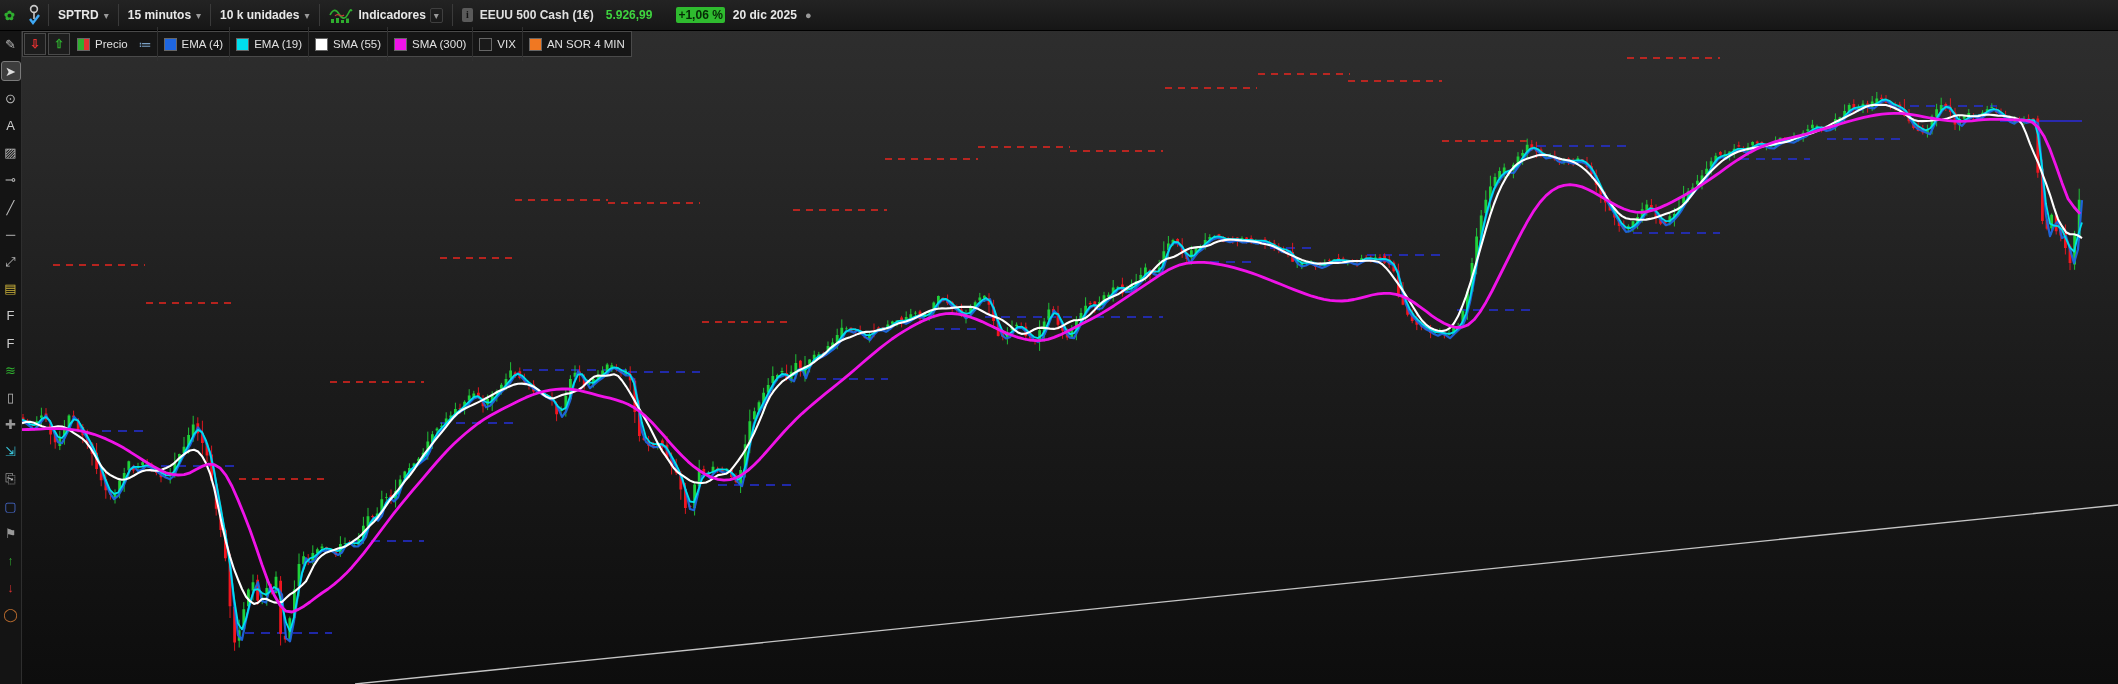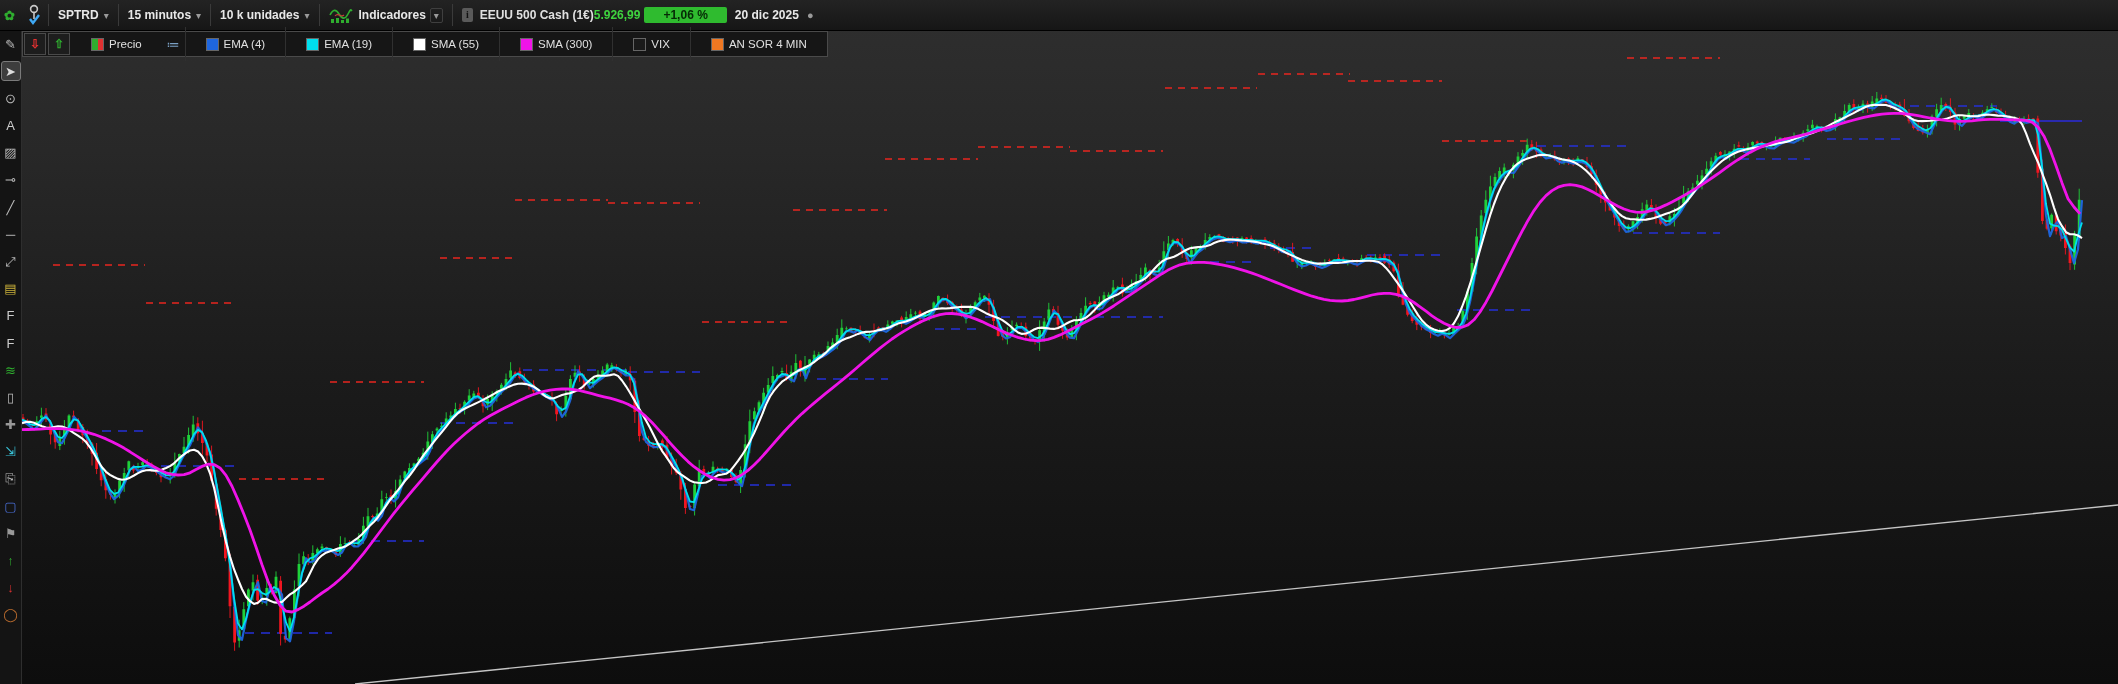--- a/index.html
+++ b/index.html
@@ -16,32 +16,32 @@
      color:#e8e8e8;font-size:12px;font-weight:bold;}
   .tb-item{display:flex;align-items:center;padding:0 9px;height:30px;cursor:pointer;}
   .tb-sep{width:1px;height:22px;background:#3a3a3a;}
   .caret{color:#9a9a9a;font-size:10px;margin-left:5px;font-weight:normal;}
   .caret-box{border:1px solid #3f3f3f;border-radius:2px;padding:1px 3px;margin-left:4px;}
   .plant-icon{color:#2fae2f;font-size:13px;width:12px;overflow:hidden;display:inline-block;}
   .key-icon{position:relative;width:16px;height:22px;}
   .info-box{background:#5a5a5a;color:#111;font-size:10px;font-weight:bold;
      border-radius:2px;padding:0 4px;height:14px;line-height:14px;margin-right:7px;font-family:"Liberation Serif",serif;}
   .quote-name{font-weight:bold;color:#e0e0e0;}
-  .quote-price{color:#3fd43f;margin-left:0;}
-  .quote-badge{background:#2fbb2f;color:#062a06;border-radius:2px;padding:1px 19px;margin-left:4px;}
+  .quote-price{color:#3fd43f;margin-left:12px;}
+  .quote-badge{background:#2fbb2f;color:#062a06;border-radius:2px;padding:1px 2px;margin-left:24px;}
   .quote-date{margin-left:8px;}
   .quote-dot{color:#9a9a9a;margin-left:8px;font-size:11px;}
   .mini-chart-icon{width:24px;height:18px;margin-right:6px;}
   
   .legend-bar{position:absolute;left:22px;top:31px;height:24px;z-index:5;
      background:#161616;border:1px solid #4a4a4a;display:flex;align-items:center;
      color:#e0e0e0;font-size:11.5px;}
   .lg-btn{width:20px;height:20px;margin:0 1px;border:1px solid #4a4a4a;background:#1d1d1d;
      display:flex;align-items:center;justify-content:center;font-size:12px;cursor:pointer;}
-  .lg-item{display:flex;align-items:center;padding:0 20px;height:34px;cursor:pointer;
+  .lg-item{display:flex;align-items:center;padding:0 6px;height:34px;cursor:pointer;
      border-left:1px solid #303030;}
   .lg-swatch{width:13px;height:13px;margin-right:5px;border:1px solid #666;box-sizing:border-box;}
   .lg-swatch.dual{background:linear-gradient(90deg,#2fae2f 50%,#e03131 50%);}
   .lg-list{color:#7aa0c4;font-size:13px;padding:0 5px;cursor:pointer;}
   
   .left-toolbar{position:absolute;left:0;top:30px;width:22px;height:654px;z-index:4;
      background:#141414;border-right:1px solid #2e2e2e;display:flex;flex-direction:column;
      align-items:center;padding-top:4px;box-sizing:border-box;}
   .lt-tool{width:20px;height:20px;margin-bottom:7.2px;display:flex;align-items:center;
      justify-content:center;font-size:13px;color:#bbb;cursor:pointer;border-radius:3px;flex:0 0 auto;}

